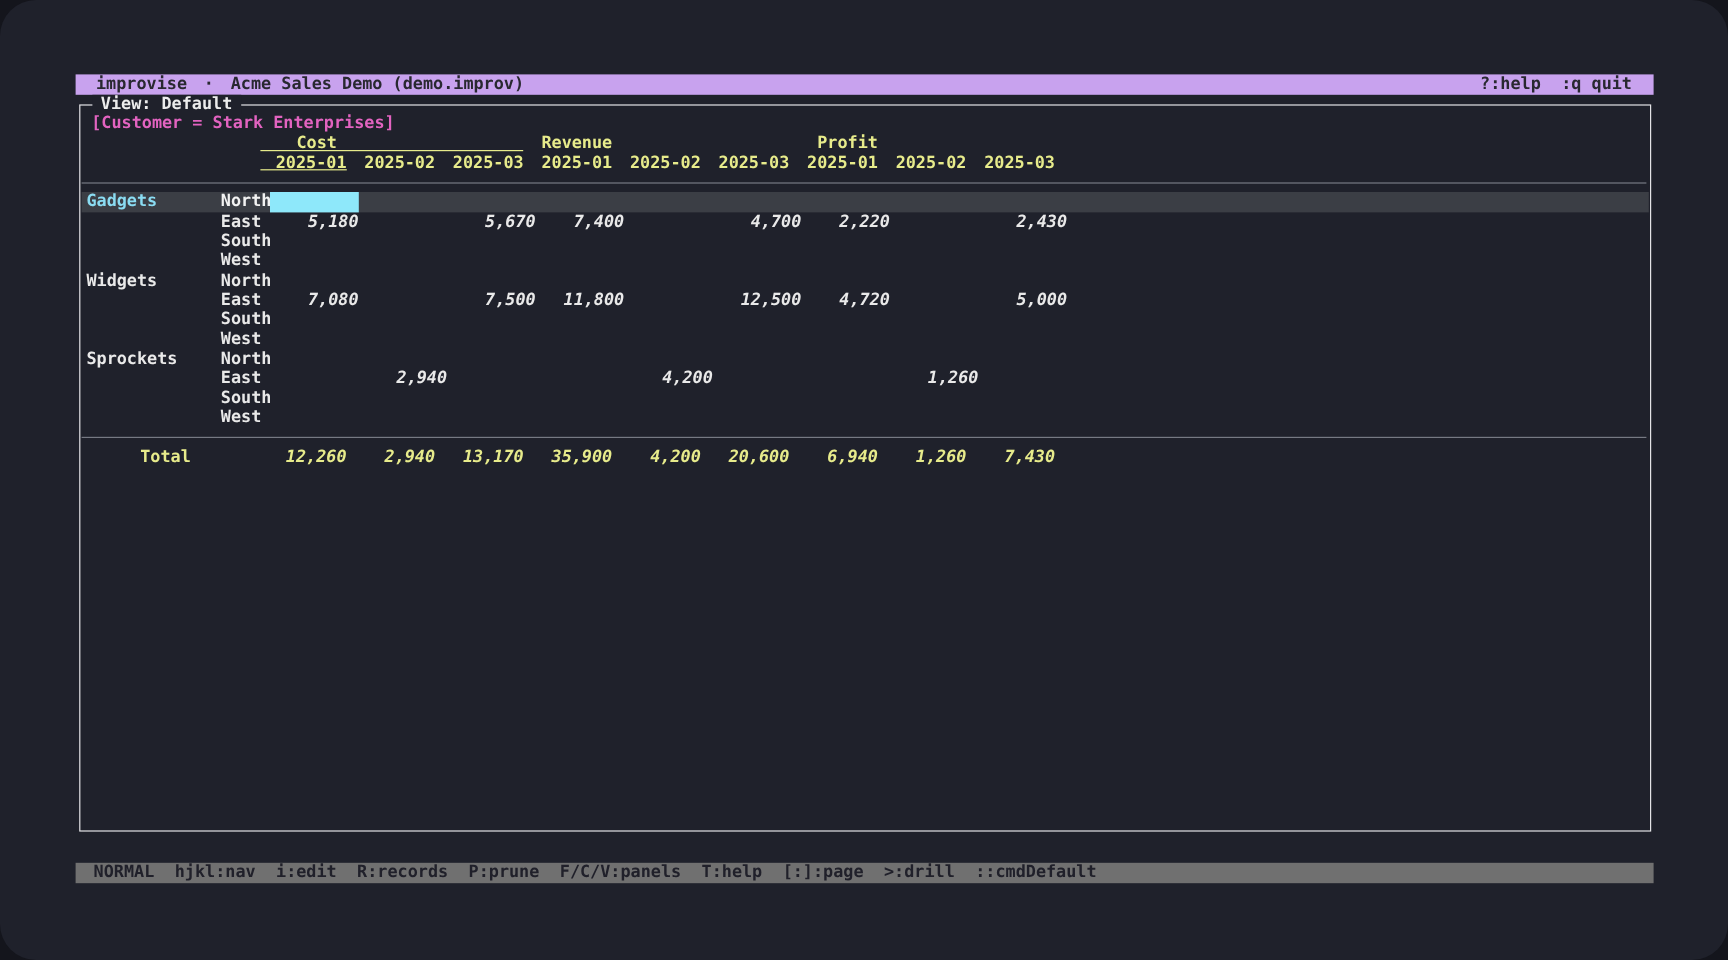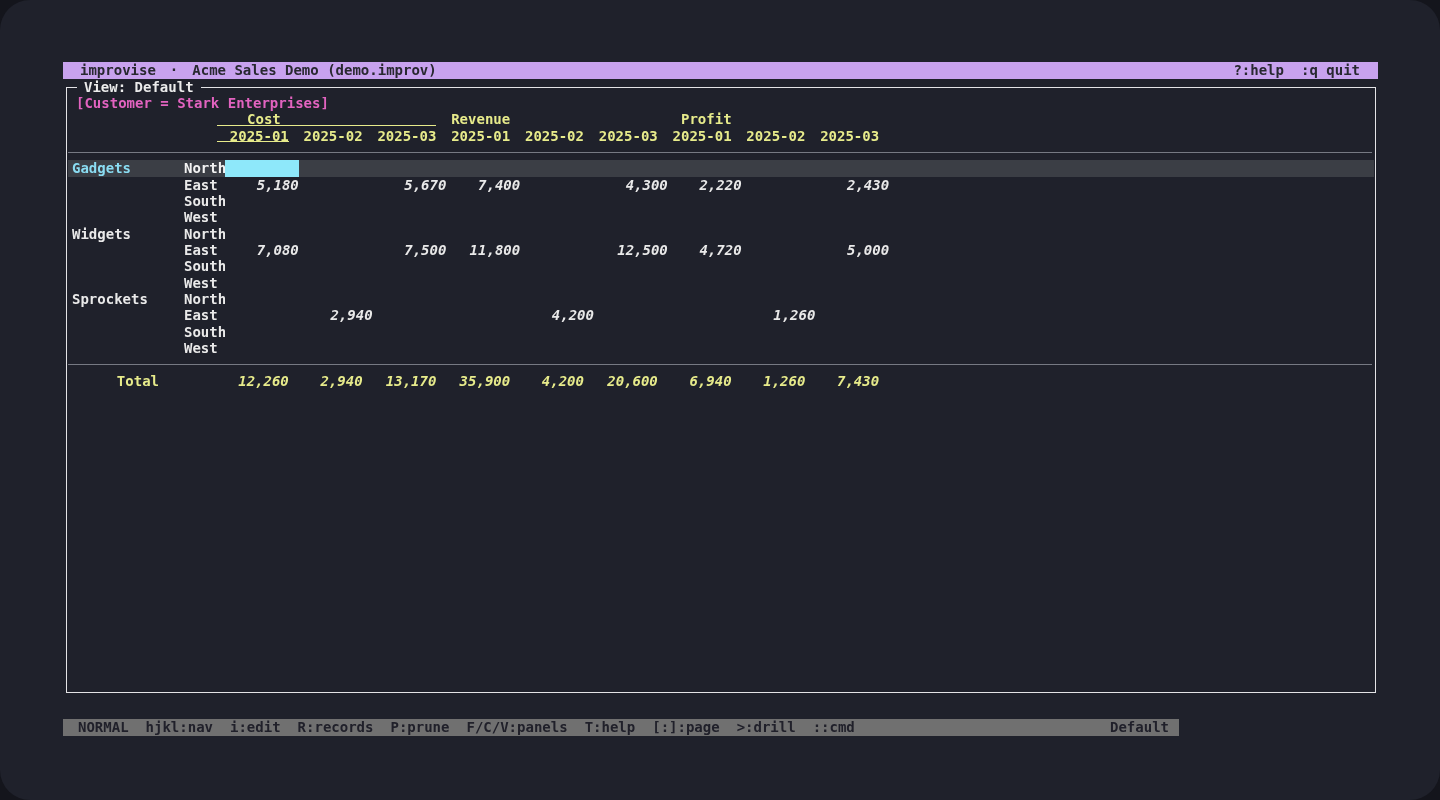--- a/index.html
+++ b/index.html
@@ -73,23 +73,23 @@
     display:flex; align-items:center; line-height:17px; }
   .tiles-label { color:#c9c9d1; padding-left:7px; }
   .tileset { display:flex; margin-left:32px; gap:24px; }
   .tile { white-space:pre; }
   .tile.dim    { color:#54575f; }
   .tile.purple { color:#a783ee; }
   .tile.pink   { color:#e263c0; }
   .tile.green  { color:#4ecb63; }
 
   
-  .statusbar { position:absolute; left:0; top:657px; width:1116px; height:17px;
+  .statusbar { position:absolute; left:0; top:657px; width:1315px; height:17px;
     background:#707070; color:#20202a; display:flex; align-items:center;
-    justify-content:space-between; line-height:17px; padding:0 10px 0 15px; }
+    justify-content:flex-start; line-height:17px; padding:0 10px 0 15px; }
   .statusbar .sleft { display:flex; gap:17px; white-space:pre; }
 </style>
 </head>
 <body>
 
 <div class="screen">
   <div class="terminal">
 
     <div class="titlebar">
       <div class="tleft">
@@ -134,21 +134,21 @@
               <span class="cell"></span>
             </div>
             <div class="prow">
               <span class="prod"></span>
               <span class="region">East</span>
               <span class="cell">5,180</span>
               <span class="cell"></span>
               <span class="cell">5,670</span>
               <span class="cell">7,400</span>
               <span class="cell"></span>
-              <span class="cell">4,300</span>
+              <span class="cell">4,700</span>
               <span class="cell">2,220</span>
               <span class="cell"></span>
               <span class="cell">2,430</span>
             </div>
             <div class="prow">
               <span class="prod"></span>
               <span class="region">South</span>
               <span class="cell"></span>
               <span class="cell"></span>
               <span class="cell"></span>

